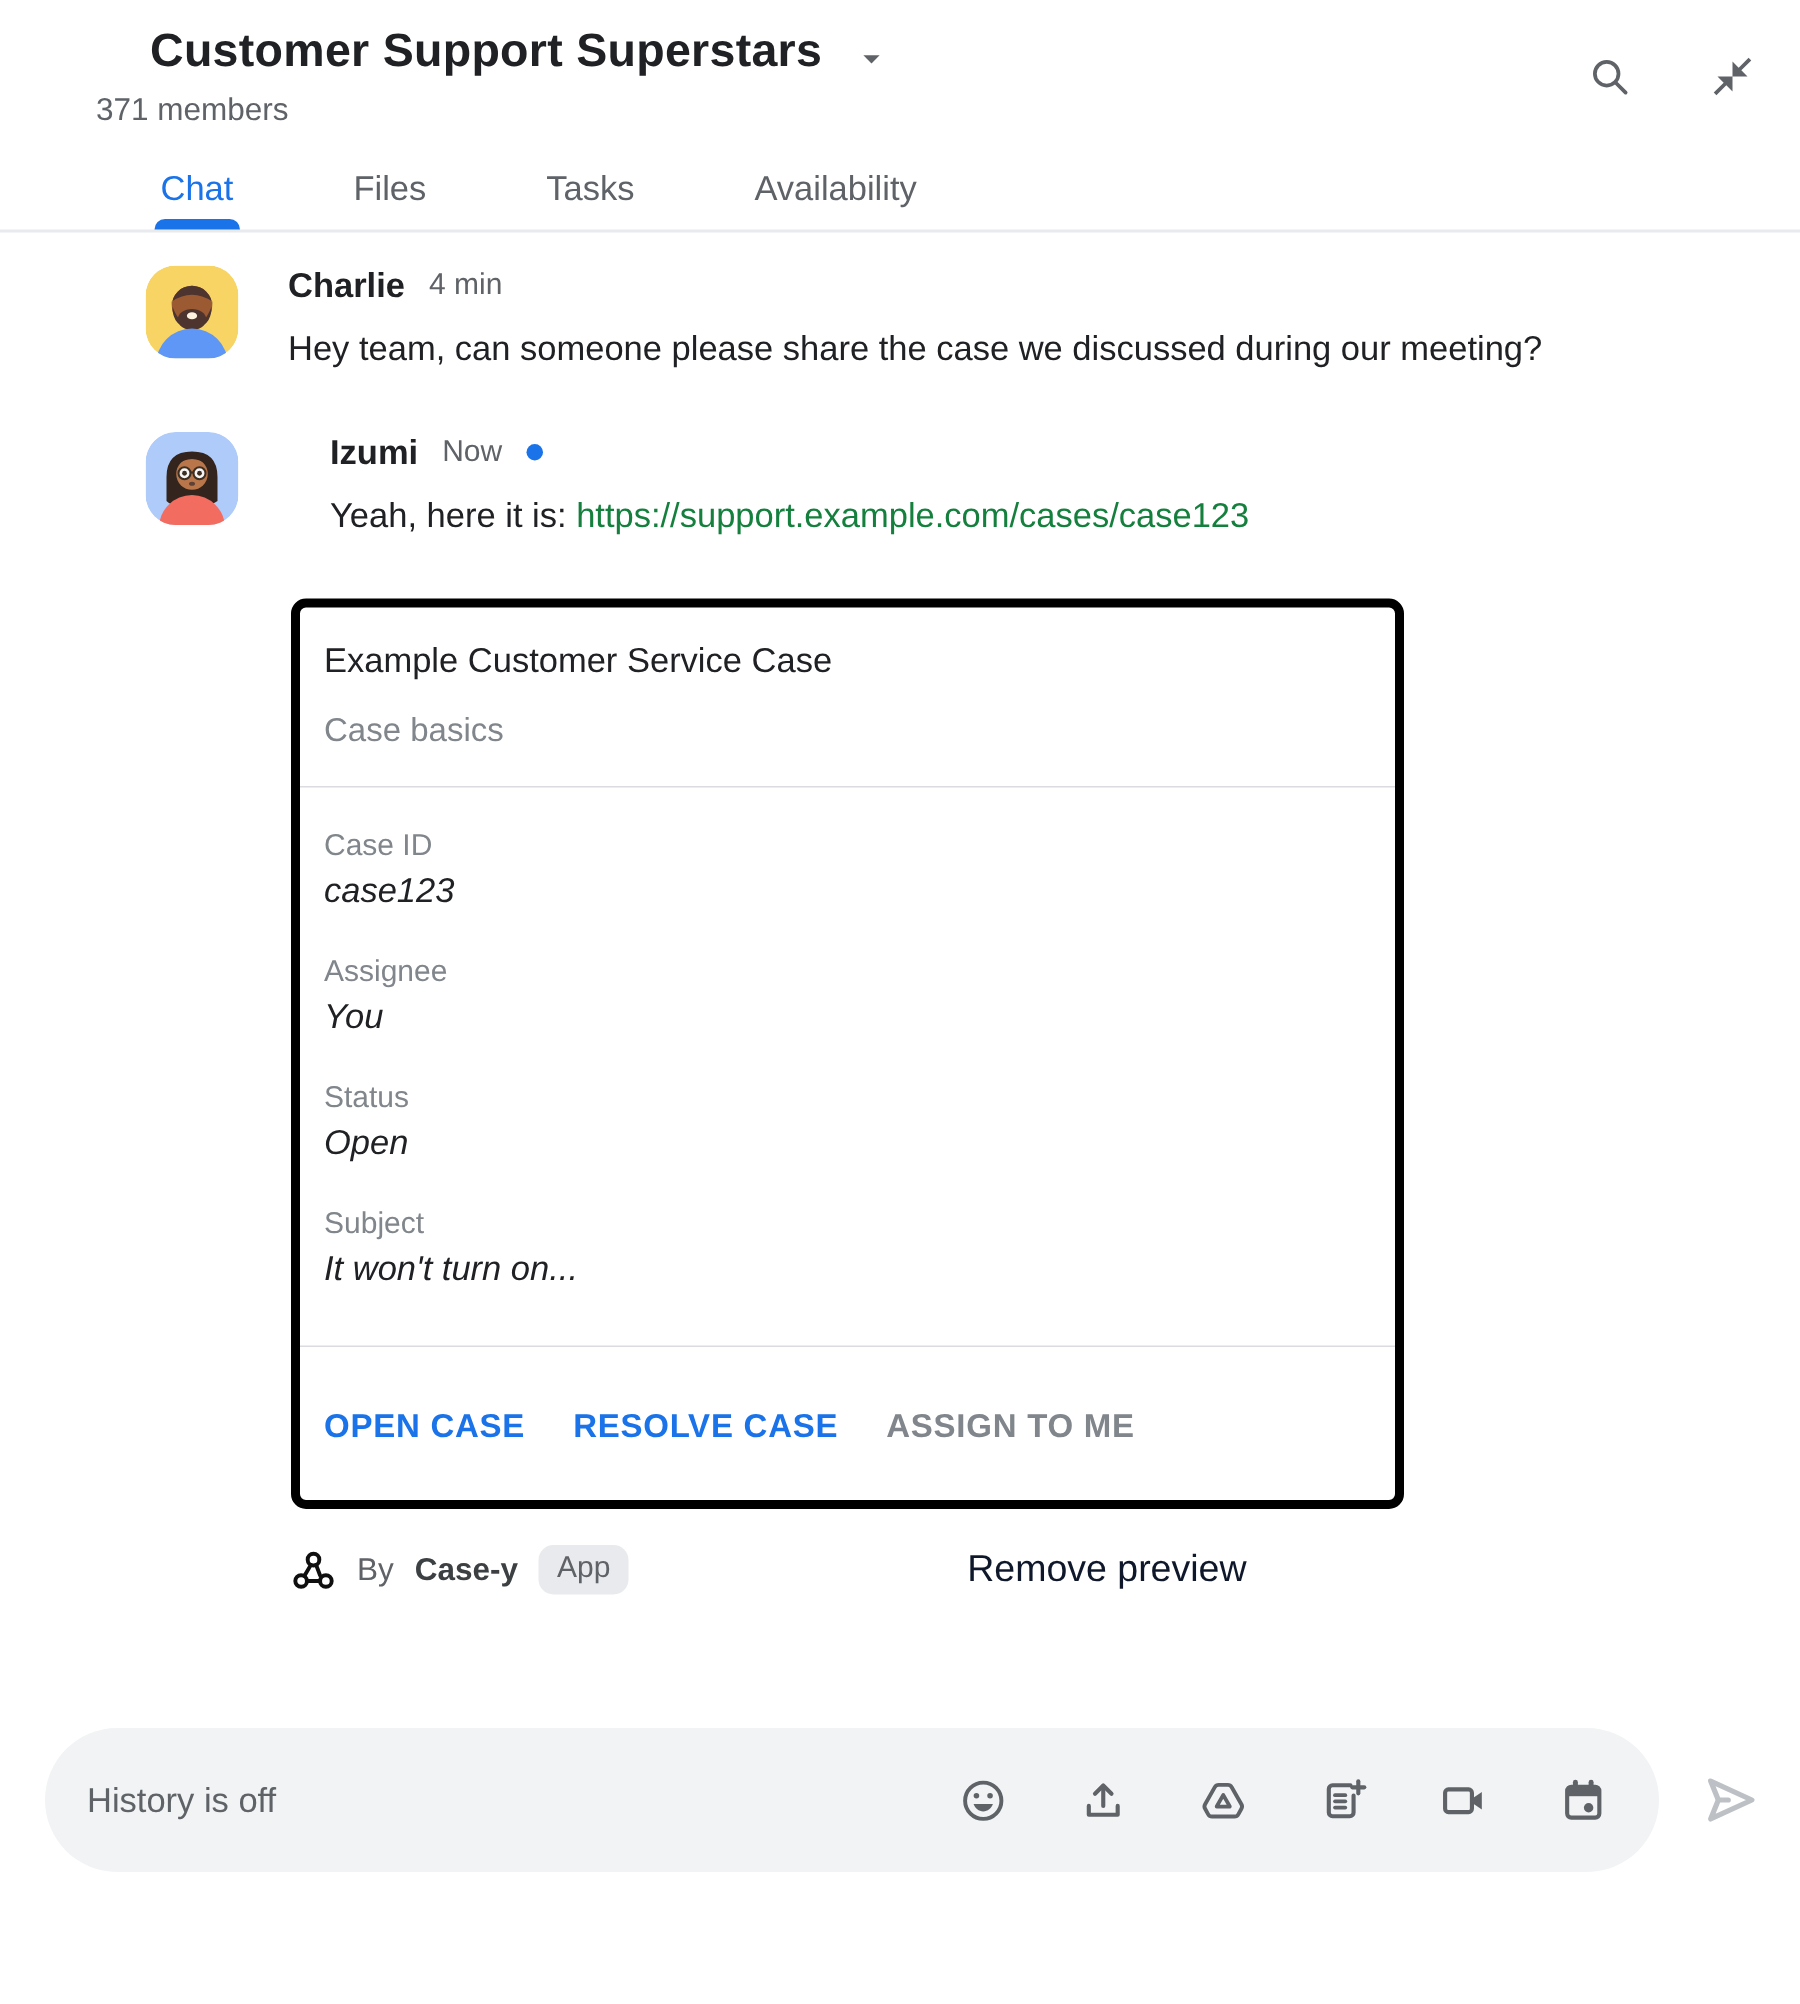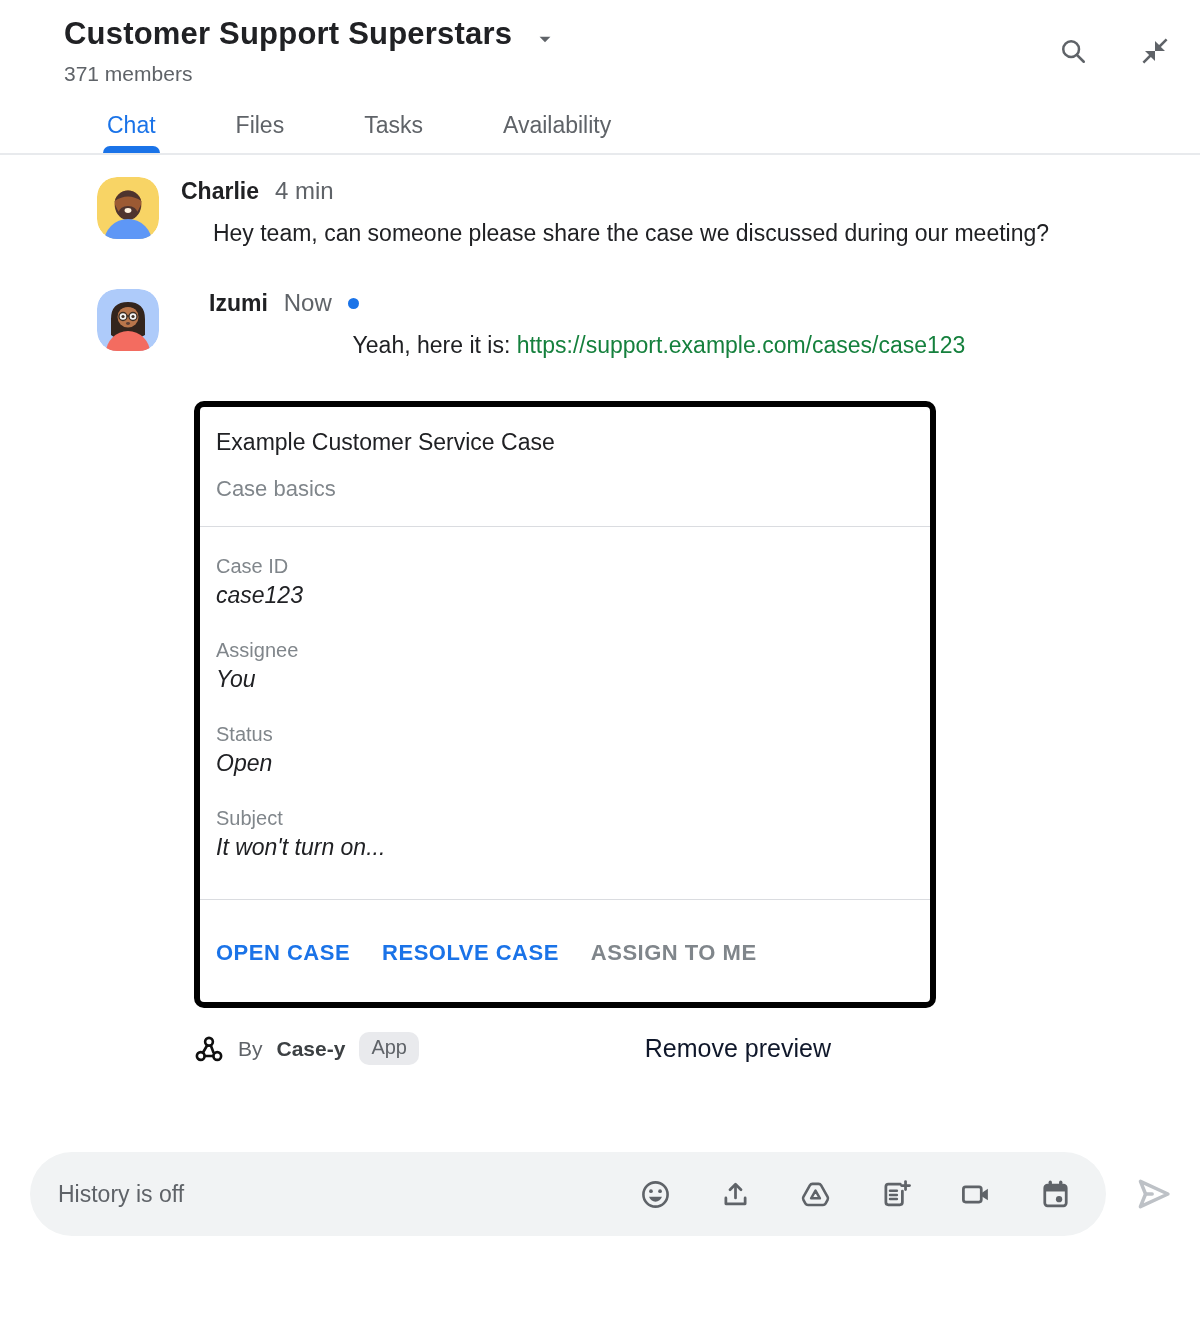--- a/index.html
+++ b/index.html
@@ -7,21 +7,21 @@
   body {
     width: 1200px; height: 1336px;
     font-family: "Liberation Sans", "DejaVu Sans", sans-serif;
     color: #202124;
     overflow: hidden;
     position: relative;
   }
 
   
   .header { padding: 16px 24px 0 64px; position: relative; }
-  .title-row { display: flex; align-items: flex-end; gap: 20px; }
+  .title-row { display: flex; align-items: flex-end; gap: 20px; margin-left: 36px; }
   .room-title { font-size: 31px; font-weight: 600; color: #202124; letter-spacing: 0.2px; }
   .caret { width: 26px; height: 26px; margin-top: 6px; cursor: pointer; }
   .members { font-size: 21px; color: #5f6368; margin-top: 10px; }
   .header-icons { position: absolute; top: 36px; right: 30px; display: flex; gap: 52px; }
   .hicon { width: 30px; height: 30px; cursor: pointer; }
 
   
   .tabs { display: flex; gap: 80px; margin: 26px 0 0 107px; border-bottom: none; }
   .tab { font-size: 23px; color: #5f6368; font-weight: 500; padding-bottom: 14px; position: relative; cursor: pointer; }
   .tab.active { color: #1a73e8; }
@@ -29,24 +29,24 @@
     position: absolute; left: -4px; right: -4px; bottom: 0;
     height: 7px; background: #1a73e8; border-radius: 8px 8px 0 0;
   }
   .tabs-divider { height: 2px; background: #e8eaed; width: 100%; }
 
   
   .chat-area { padding-top: 12px; }
   .message { display: flex; padding: 0 40px 0 97px; margin-top: 10px; }
   .message + .message { margin-top: 36px; gap: 28px; }
   .avatar { width: 62px; height: 62px; flex: 0 0 62px; border-radius: 20px; overflow: hidden; }
-  .msg-body { margin-left: 22px; flex: 1; text-align: center; }
+  .msg-body { margin-left: 33px; flex: 1; }
   .msg-head { display: flex; align-items: center; gap: 16px; }
   .author { font-size: 23px; font-weight: 600; color: #202124; }
-  .timestamp { font-size: 24px; color: #5f6368; }
+  .timestamp { font-size: 20px; color: #5f6368; }
   .presence-dot { width: 11px; height: 11px; border-radius: 50%; background: #1a73e8; }
   .msg-text { font-size: 23px; line-height: 40px; margin-top: 8px; color: #202124; max-width: 900px; }
   .msg-link { color: #15803d; text-decoration: none; cursor: pointer; }
 
   
   .card {
     width: 742px; margin: 36px 0 0 194px;
     border: 6px solid #000000; border-radius: 10px;
     background: #fff;
   }
@@ -81,21 +81,21 @@
     border-radius: 10px; padding: 4px 12px 6px 12px;
   }
   .remove-link { font-size: 25px; color: #0f172a; cursor: pointer; }
 
   
   .compose-row {
     position: absolute; left: 30px; right: 24px; top: 1152px;
     display: flex; align-items: center;
   }
   .compose-pill {
-    flex: 1; height: 84px; background: #f1f3f4; border-radius: 48px;
+    flex: 1; height: 96px; background: #f1f3f4; border-radius: 48px;
     display: flex; align-items: center; padding: 0 34px 0 28px;
   }
   .compose-input {
     flex: 1; border: none; background: transparent; outline: none;
     font-family: inherit; font-size: 23px; color: #202124; min-width: 0;
   }
   .compose-input::placeholder { color: #5f6368; opacity: 1; }
   .compose-icons { display: flex; align-items: center; gap: 47px; }
   .cicon { width: 33px; height: 33px; cursor: pointer; flex: 0 0 auto; }
   .send-wrap { margin-left: 26px; width: 44px; height: 44px; cursor: default; }

